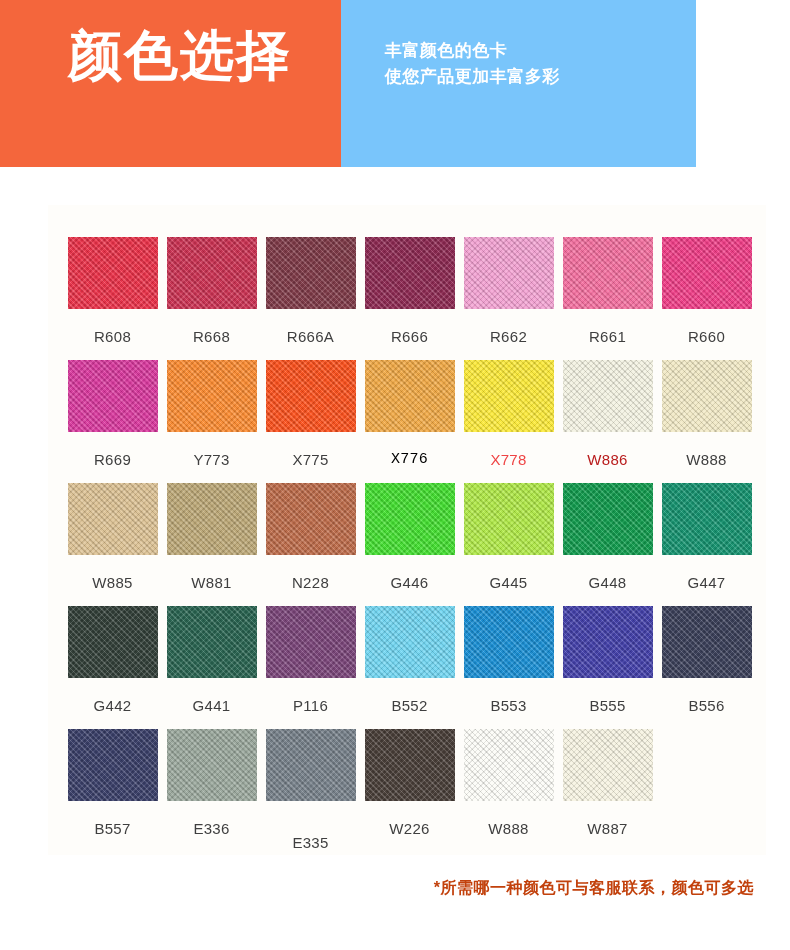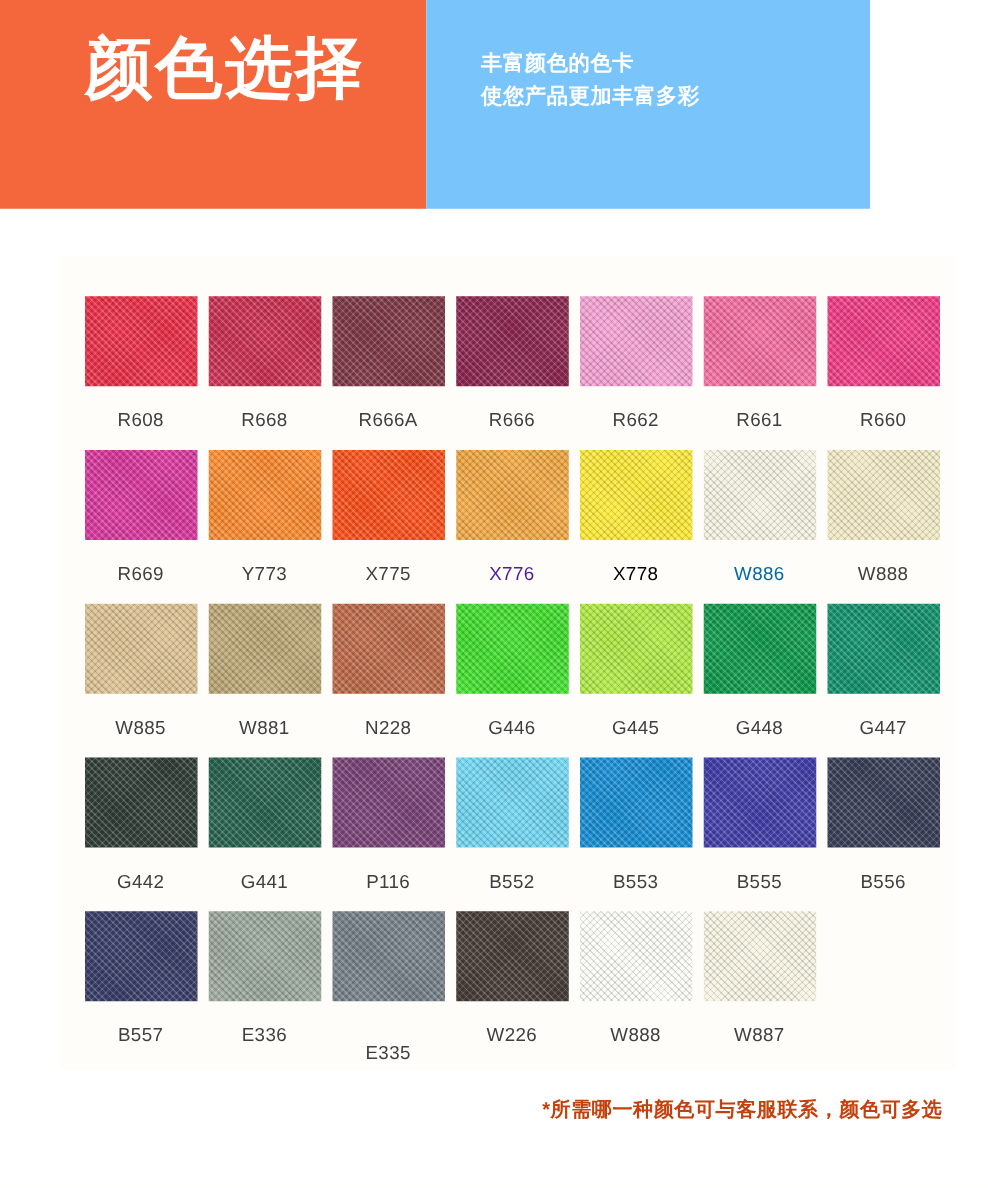--- a/index.html
+++ b/index.html
@@ -208,29 +208,29 @@
         <div class="cell">
           <div class="swatch" style="background-color: rgb(249, 140, 52);"></div>
           <div class="swatch-label" style="color: rgb(63, 63, 63);">Y773</div>
         </div>
         <div class="cell">
           <div class="swatch" style="background-color: rgb(249, 82, 31);"></div>
           <div class="swatch-label" style="color: rgb(63, 63, 63);">X775</div>
         </div>
         <div class="cell">
           <div class="swatch" style="background-color: rgb(239, 169, 72);"></div>
-          <div class="swatch-label" style="color: #4c1d95;">X776</div>
+          <div class="swatch-label" style="color: #000000; font-family: Liberation Mono, monospace;">X776</div>
         </div>
         <div class="cell">
           <div class="swatch" style="background-color: rgb(250, 233, 60);"></div>
-          <div class="swatch-label" style="color: #000000;">X778</div>
+          <div class="swatch-label" style="color: #ef4444;">X778</div>
         </div>
         <div class="cell">
           <div class="swatch" style="background-color: rgb(243, 242, 226);"></div>
-          <div class="swatch-label" style="color: #0369a1;">W886</div>
+          <div class="swatch-label" style="color: #b91c1c;">W886</div>
         </div>
         <div class="cell">
           <div class="swatch" style="background-color: rgb(241, 233, 198);"></div>
           <div class="swatch-label" style="color: rgb(63, 63, 63);">W888</div>
         </div>
         <div class="cell">
           <div class="swatch" style="background-color: rgb(220, 194, 149);"></div>
           <div class="swatch-label" style="color: rgb(63, 63, 63);">W885</div>
         </div>
         <div class="cell">

